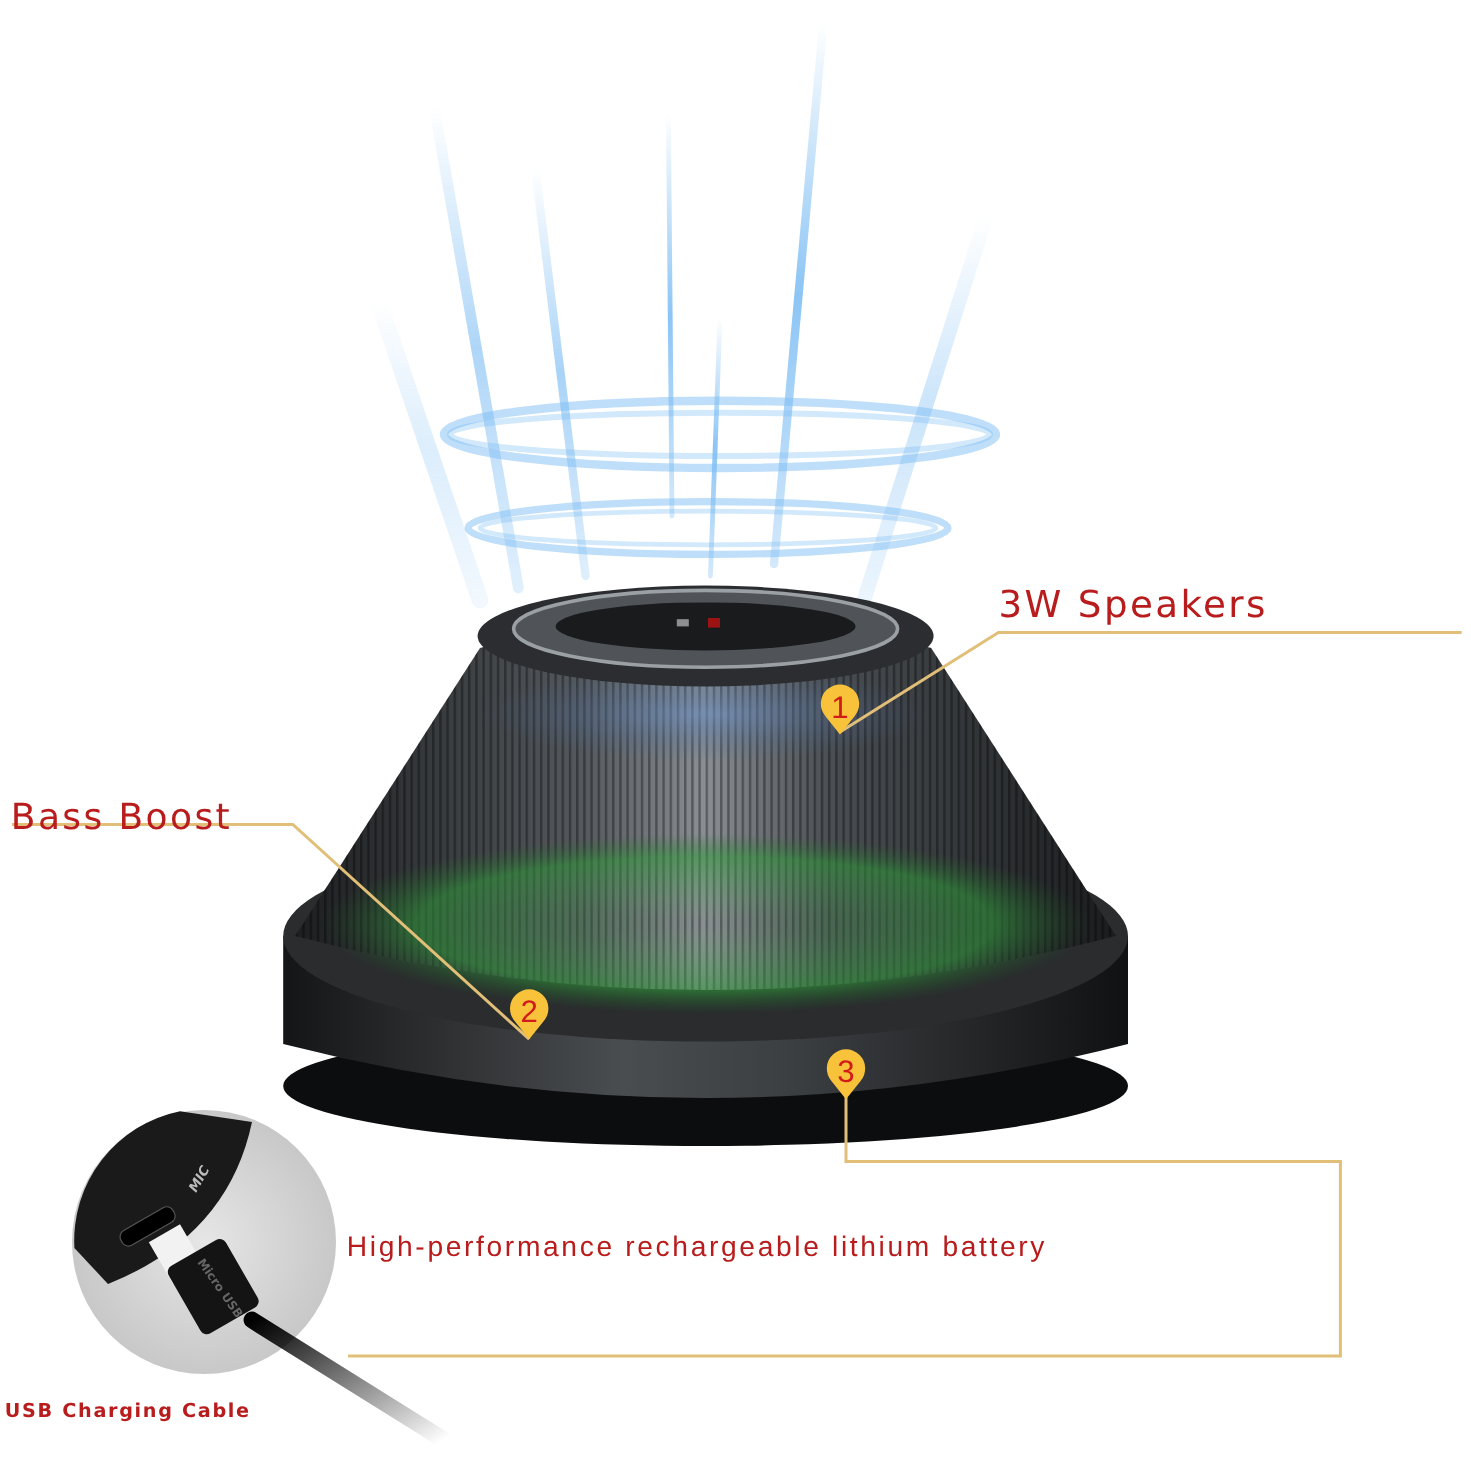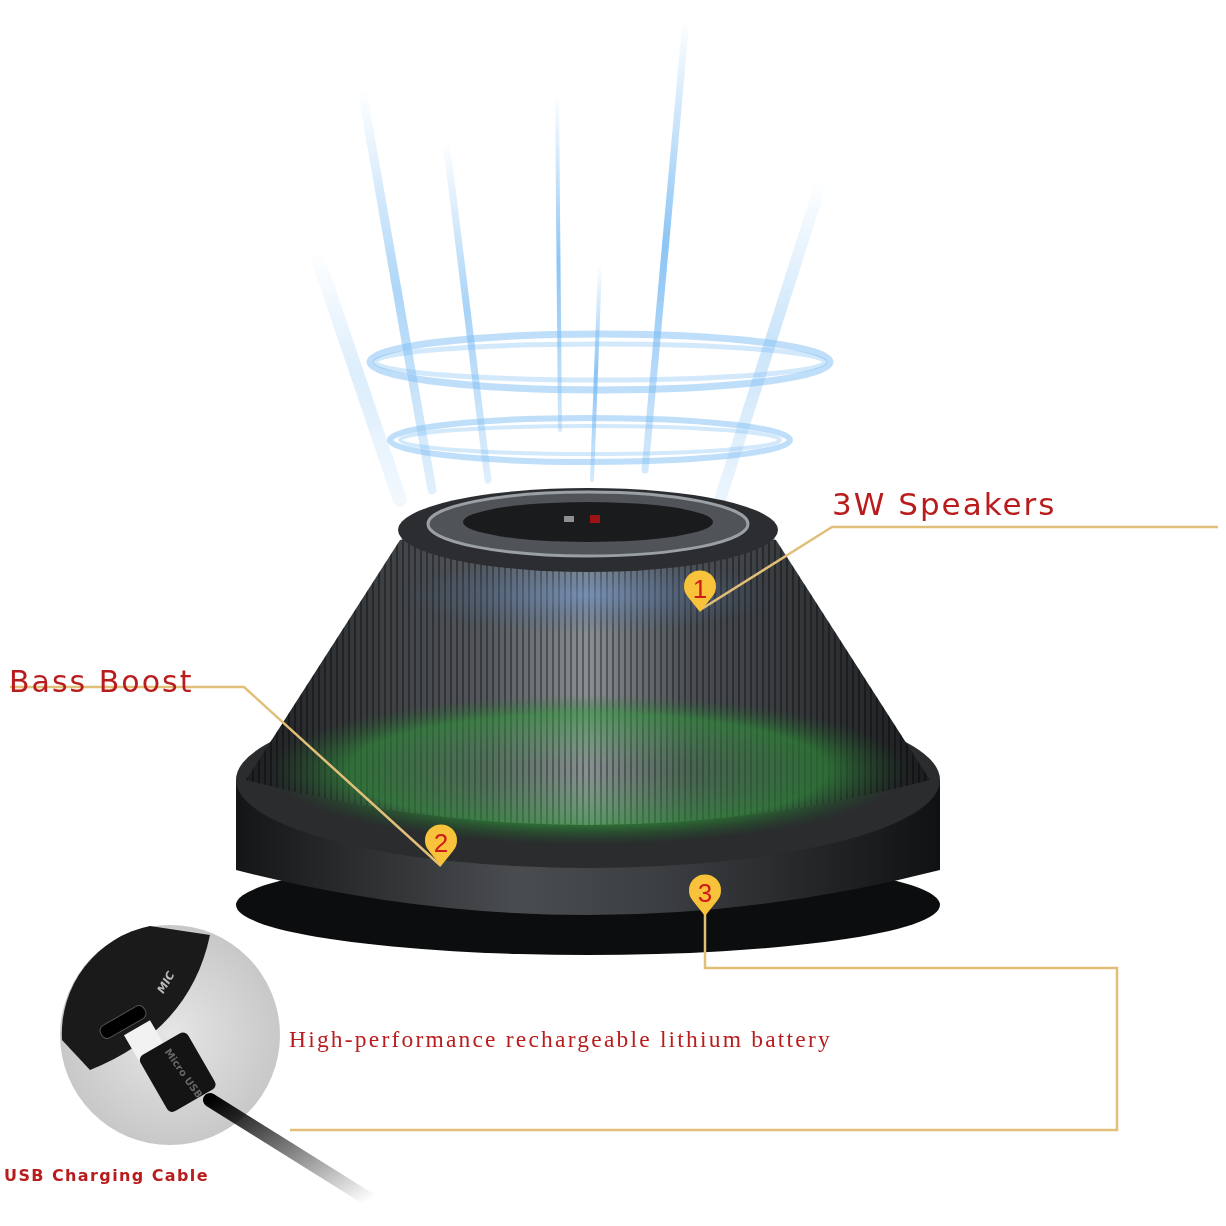--- a/index.html
+++ b/index.html
@@ -2,21 +2,21 @@
 <html><head>
 <meta charset="utf-8">
 <style>
   html, body { margin: 0; padding: 0; background: #ffffff; }
   body { width: 1226px; height: 1226px; position: relative; overflow: hidden; font-family: "DejaVu Sans", sans-serif; }
   .canvas { position: absolute; left: 0; top: 0; width: 1226px; height: 1226px; }
   svg.art { position: absolute; left: 0; top: 0; }
   .label { position: absolute; color: #b91c1c; white-space: nowrap; }
   .lbl-speakers { left: 832px; top: 486px; font-size: 31px; letter-spacing: 2px; font-family: "DejaVu Sans", sans-serif; font-weight: normal; }
   .lbl-bass { left: 9px; top: 648px; font-size: 30px; letter-spacing: 2px; font-family: "DejaVu Sans", sans-serif; margin-top: 16px; }
-  .lbl-battery { left: 289px; top: 1021px; font-size: 23.5px; letter-spacing: 2.2px; line-height: 36px; font-family: Liberation Serif, serif; }
+  .lbl-battery { left: 289px; top: 1021px; font-size: 23.5px; letter-spacing: 2.2px; line-height: 36px; font-family: Liberation Sans, sans-serif; }
   .lbl-cable { left: 4px; top: 1166px; font-size: 16px; font-weight: bold; letter-spacing: 1.4px; font-family: "DejaVu Sans", sans-serif; }
   .marker-num { font-family: "Liberation Sans", sans-serif; font-size: 26px; fill: #d11a1a; }
 </style>
 </head>
 <body>
 
 <div class="canvas">
 
   <svg class="art" width="1226" height="1226" viewBox="0 0 1226 1226">
     <defs>

